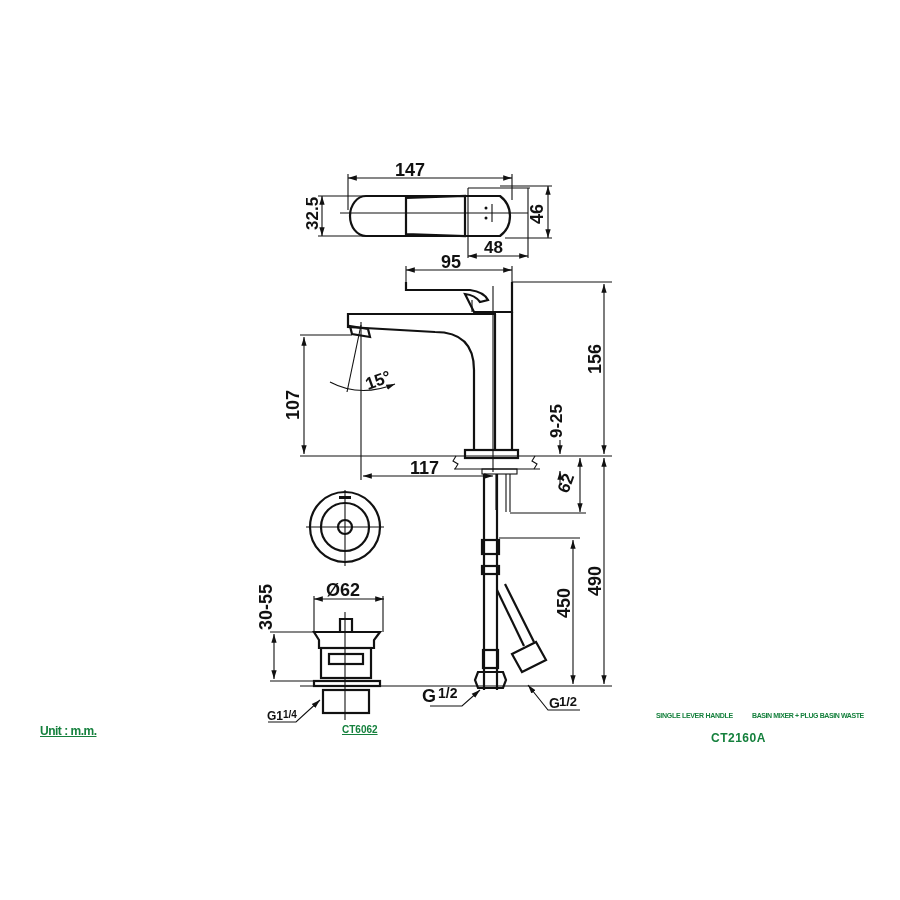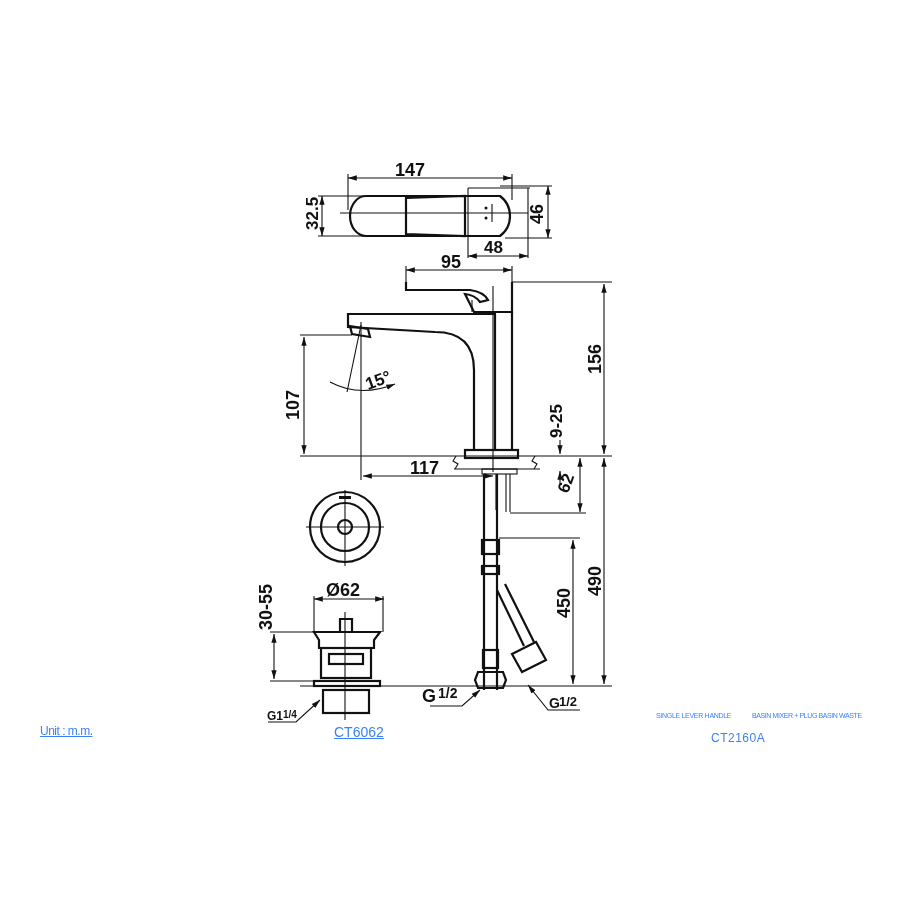--- a/index.html
+++ b/index.html
@@ -2,23 +2,23 @@
 <html><head>
   <meta charset="utf-8">
   <style>
     html, body { margin:0; padding:0; background:#ffffff; }
     body { width:900px; height:900px; position:relative; overflow:hidden; font-family:"Liberation Sans", sans-serif; }
     svg { position:absolute; left:0; top:0; }
     .dim { font-family:"Liberation Sans", sans-serif; font-weight:bold; fill:#111; }
     .ln { stroke:#111; fill:none; }
     .thick { stroke-width:2.2; }
     .thin { stroke-width:1.1; }
-    .label { position:absolute; font-weight:normal; color:#3b82f6; white-space:nowrap; }
+    .label { position:absolute; font-weight:bold; color:#15803d; white-space:nowrap; }
     #unit { left:40px; top:724px; font-size:12px; text-decoration:underline; letter-spacing:-0.5px; }
-    #ct6062 { left:334px; top:724px; font-size:14px; text-decoration:underline; }
+    #ct6062 { left:342px; top:724px; font-size:10px; text-decoration:underline; }
     #desc1 { left:656px; top:712px; font-size:7px; letter-spacing:-0.3px; }
     #desc2 { left:752px; top:712px; font-size:7px; letter-spacing:-0.4px; }
     #model { left:711px; top:731px; font-size:12px; letter-spacing:0.5px; }
   </style>
 </head>
 <body>
 
 <svg width="900" height="900" viewBox="0 0 900 900">
   <defs>
     <marker id="arr" viewBox="0 0 10 10" refX="10" refY="5" markerWidth="8" markerHeight="8" orient="auto-start-reverse">

